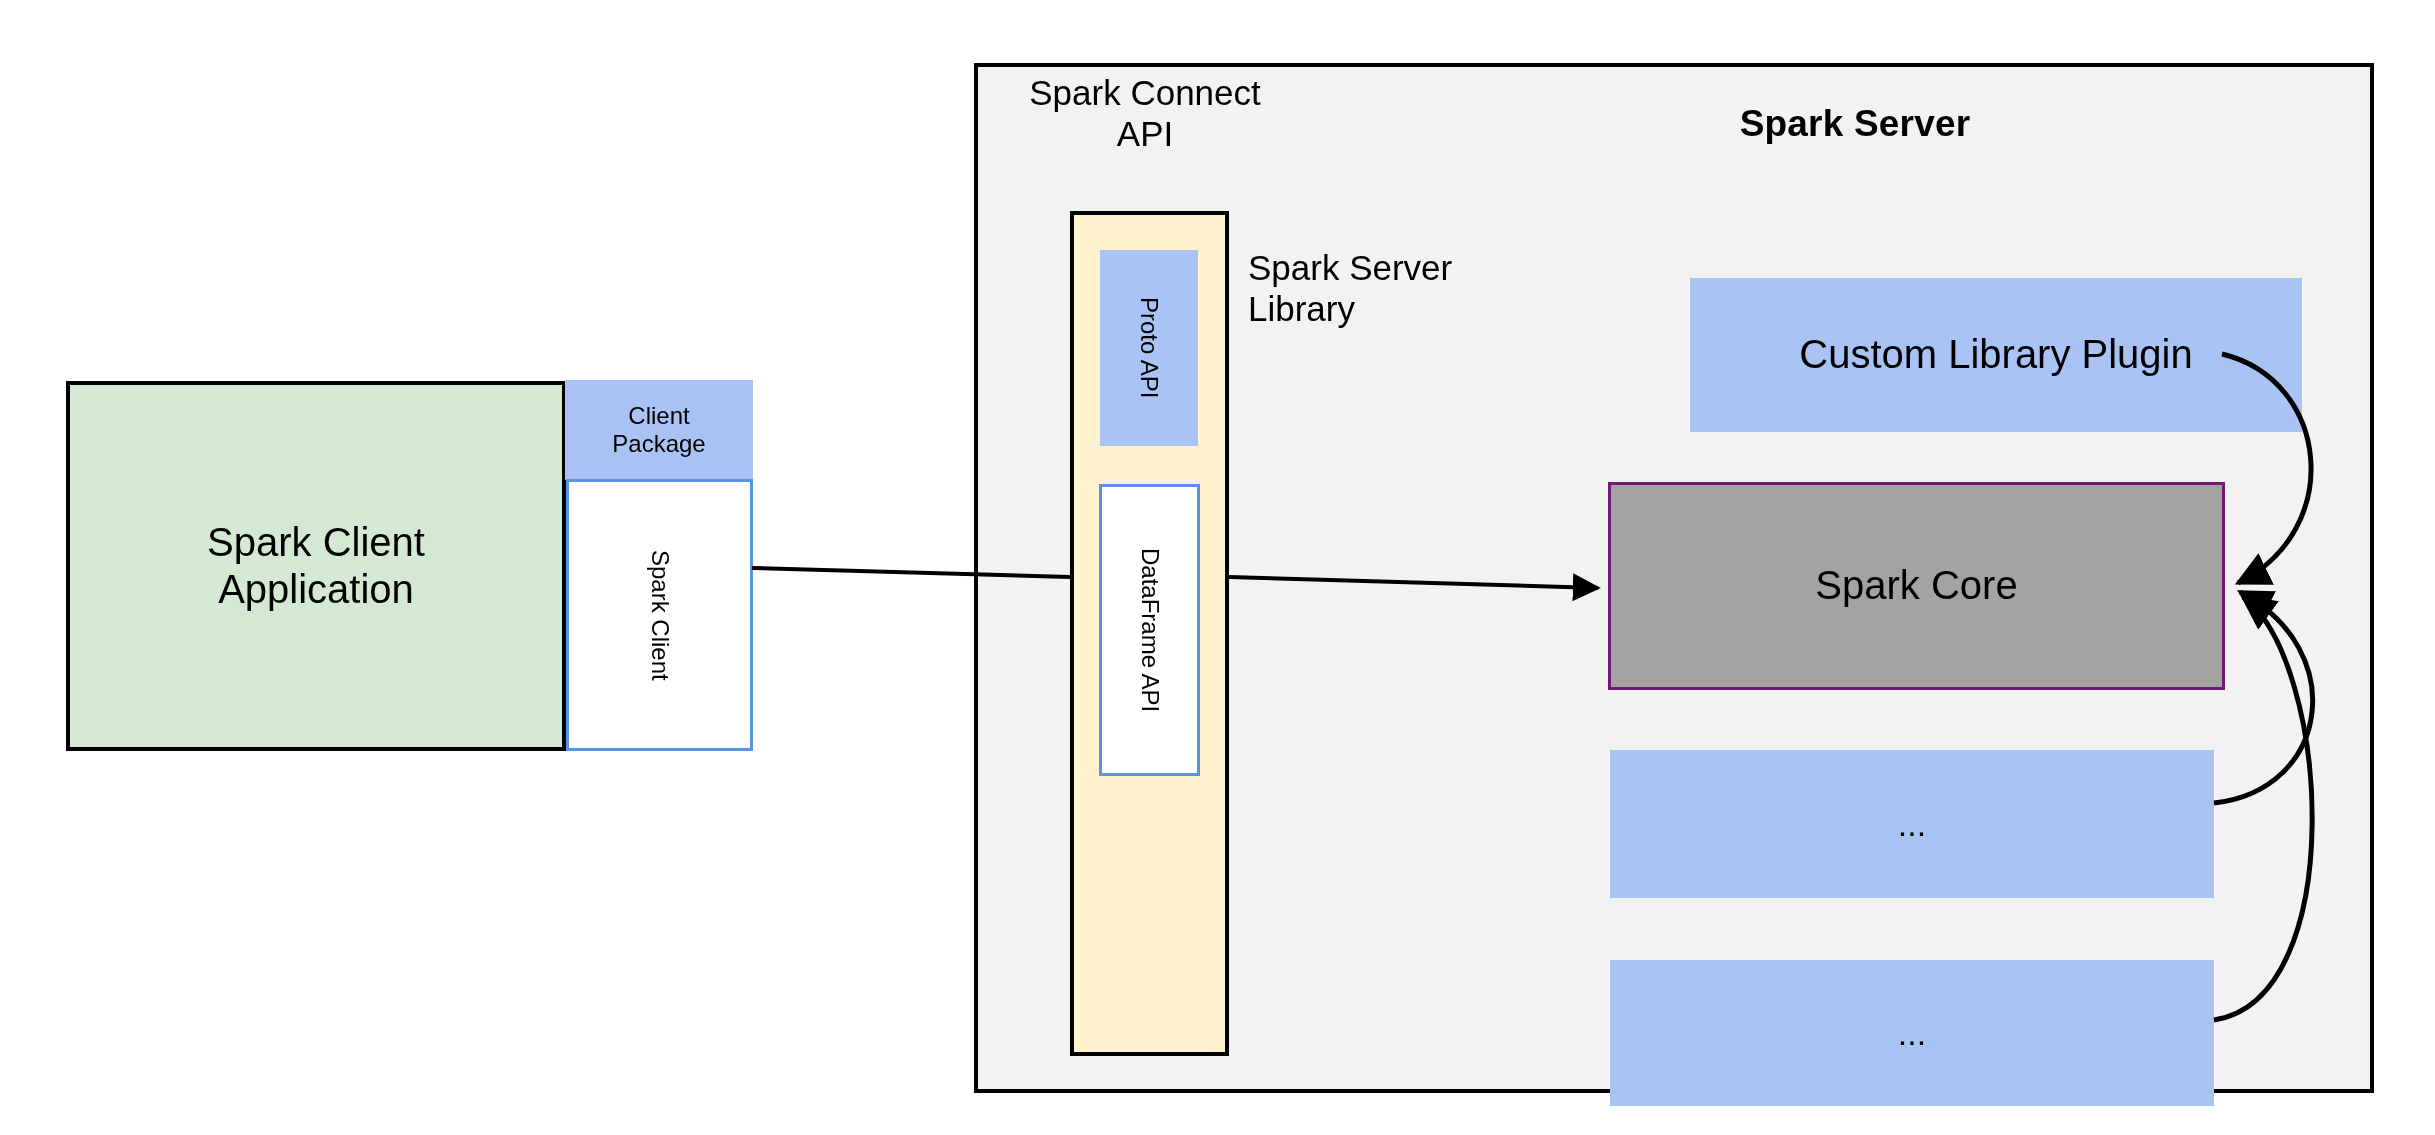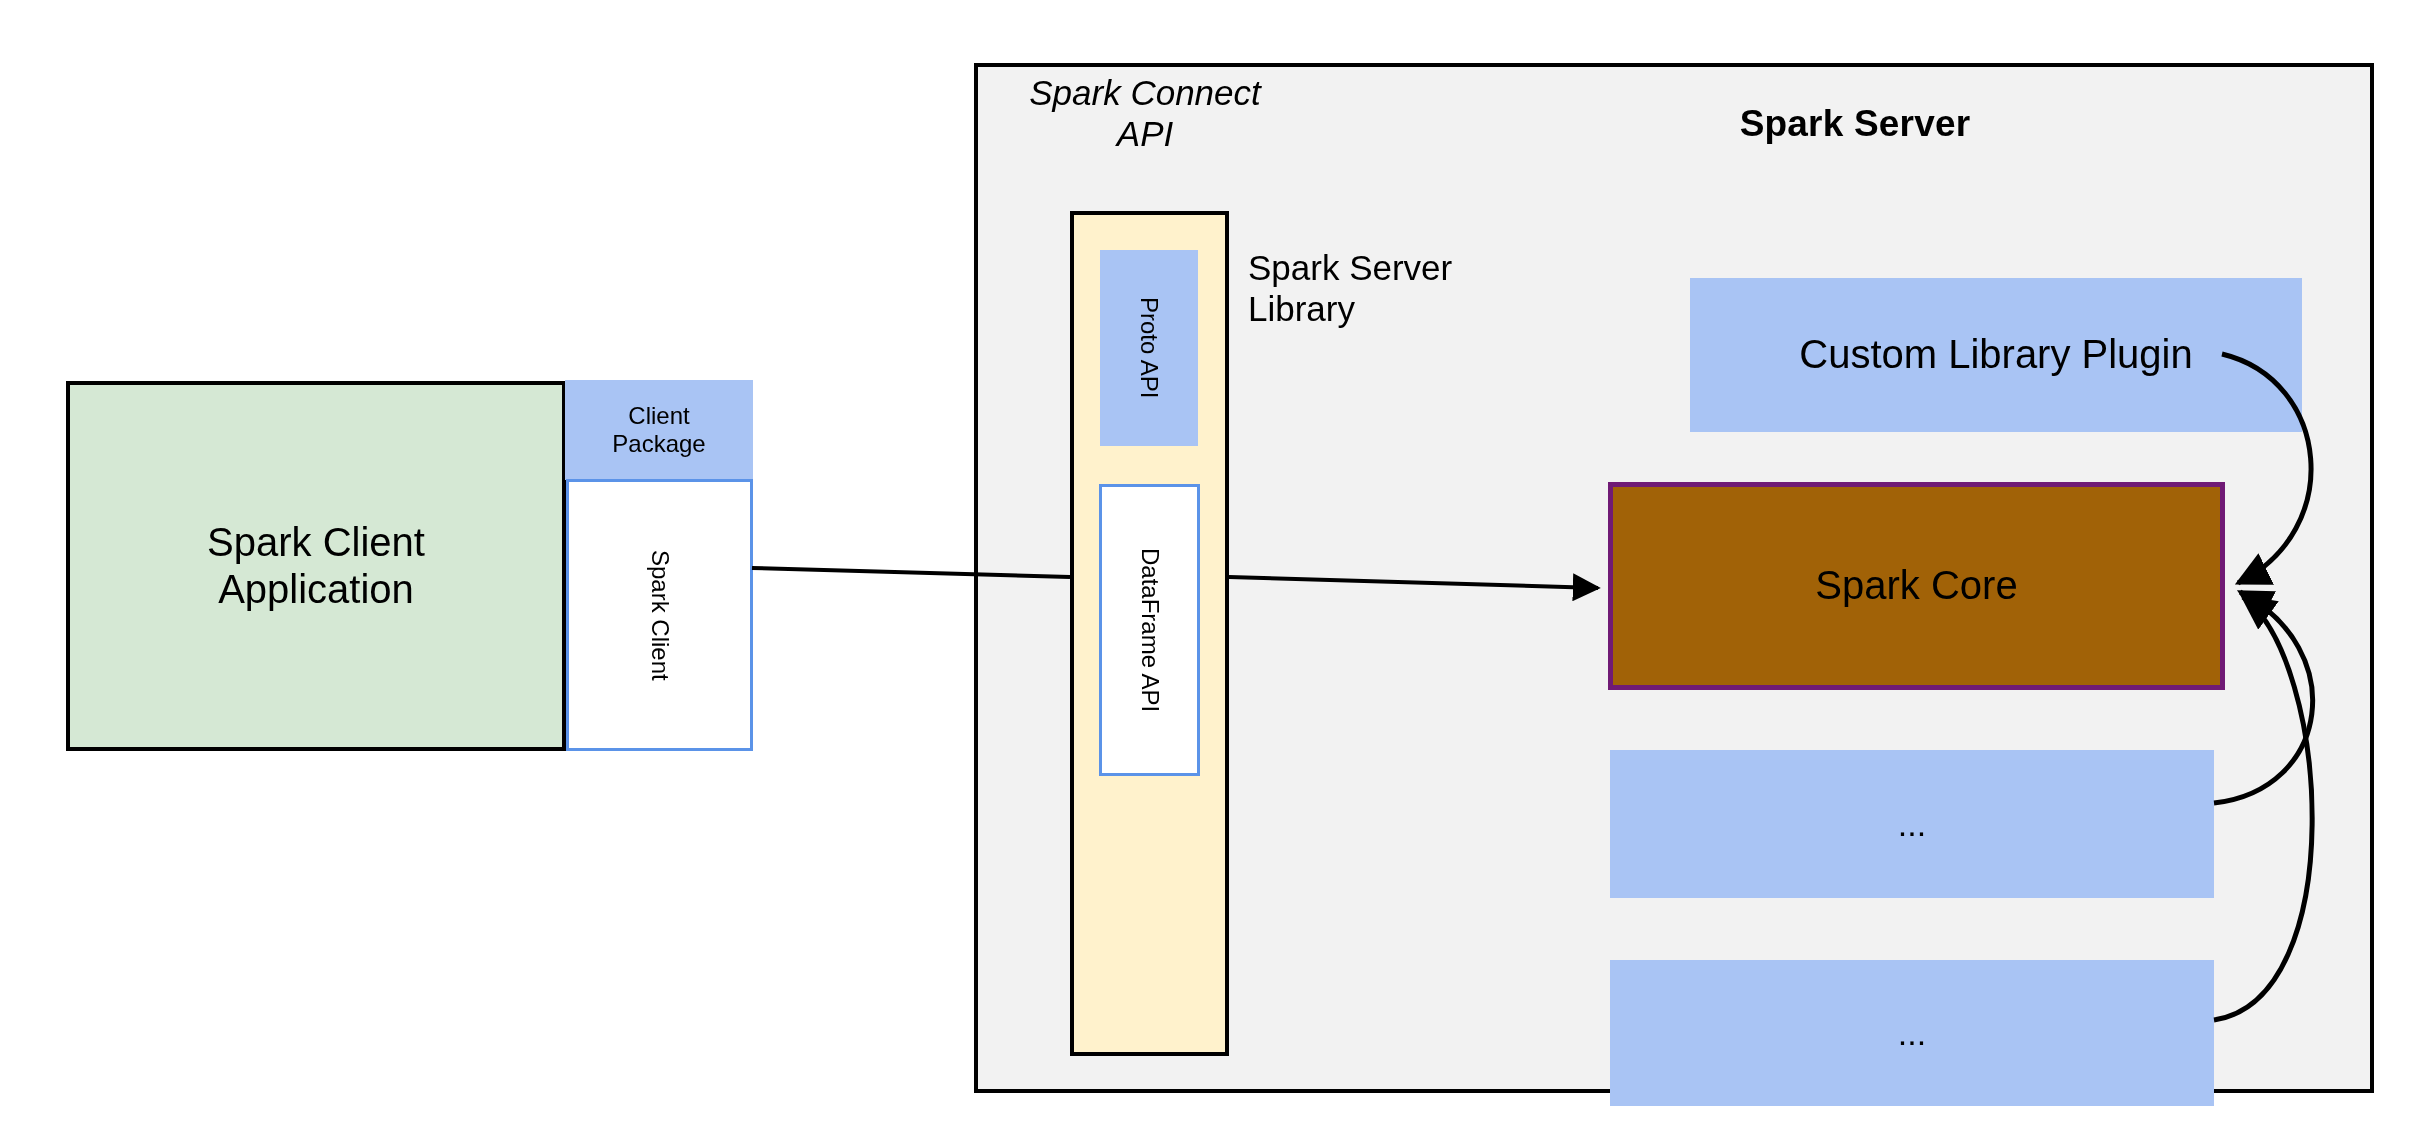--- a/index.html
+++ b/index.html
@@ -134,22 +134,22 @@
     width: 612px;
     height: 154px;
     background: #a9c4f4;
     font-size: 40px;
   }
   #spark-core-box {
     left: 1608px;
     top: 482px;
     width: 617px;
     height: 208px;
-    background: #a16207;
-    border: 5px solid #701a75;
+    background: #a3a3a3;
+    border: 3px solid #701a75;
     font-size: 40px;
   }
   #ellipsis-box-1 {
     left: 1610px;
     top: 750px;
     width: 604px;
     height: 148px;
     background: #a9c4f4;
     font-size: 34px;
   }
@@ -172,21 +172,21 @@
     pointer-events: none;
   }
 </style>
 </head>
 <body>
 
 <div id="canvas">
 
   <div class="box" id="server-panel"></div>
 
-  <div class="box" id="connect-api-label" style="white-space: pre-line; font-style: italic;">Spark Connect
+  <div class="box" id="connect-api-label" style="white-space: pre-line;">Spark Connect
 API</div>
 
   <div class="box" id="server-title">Spark Server</div>
 
   <div class="box" id="client-app-box">Spark Client
 Application</div>
 
   <div class="box" id="client-package-box">Client
 Package</div>
 

